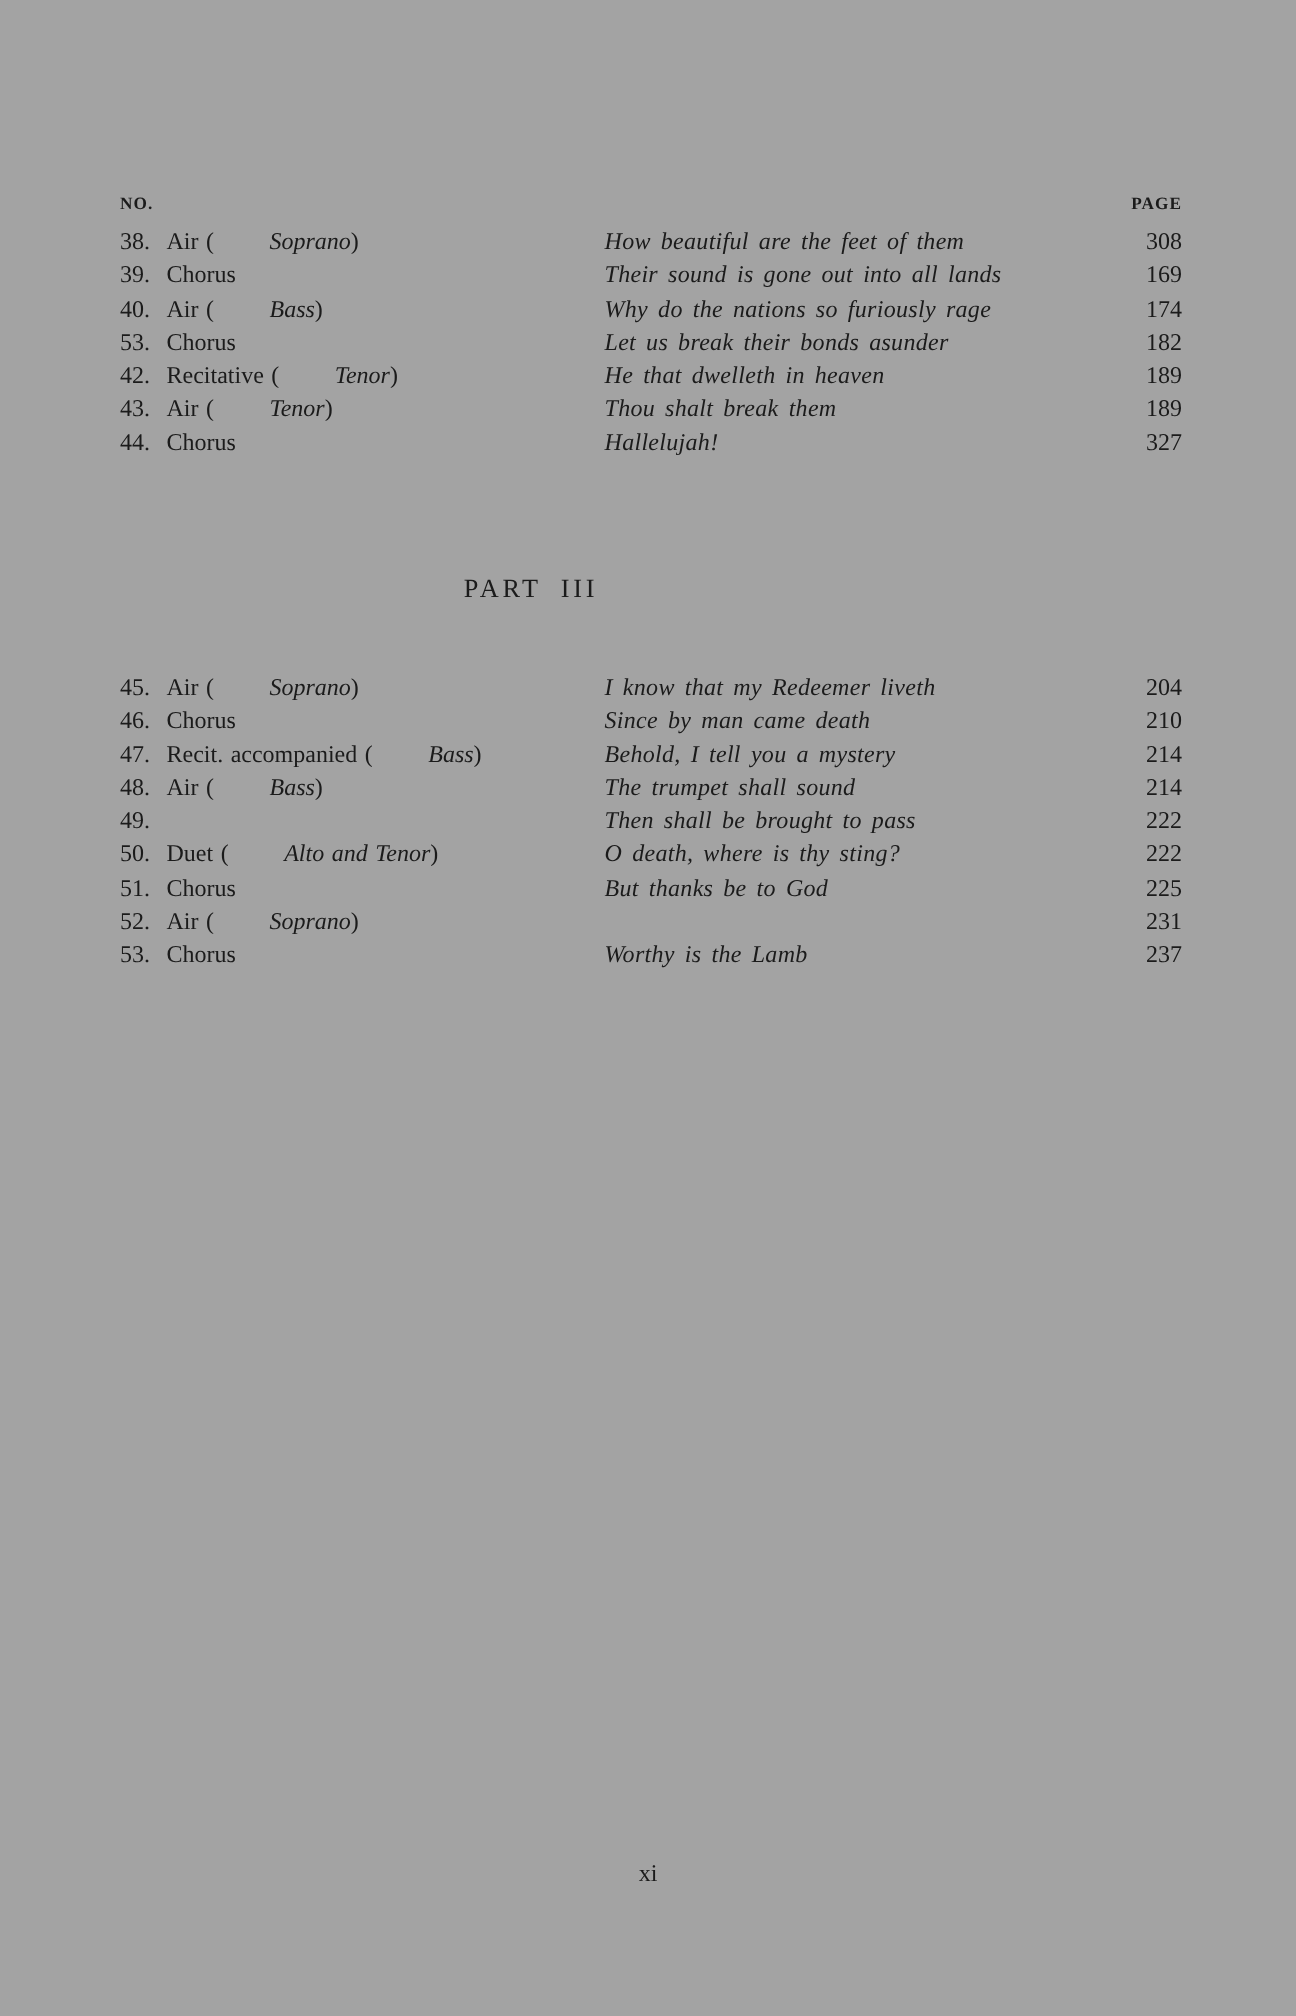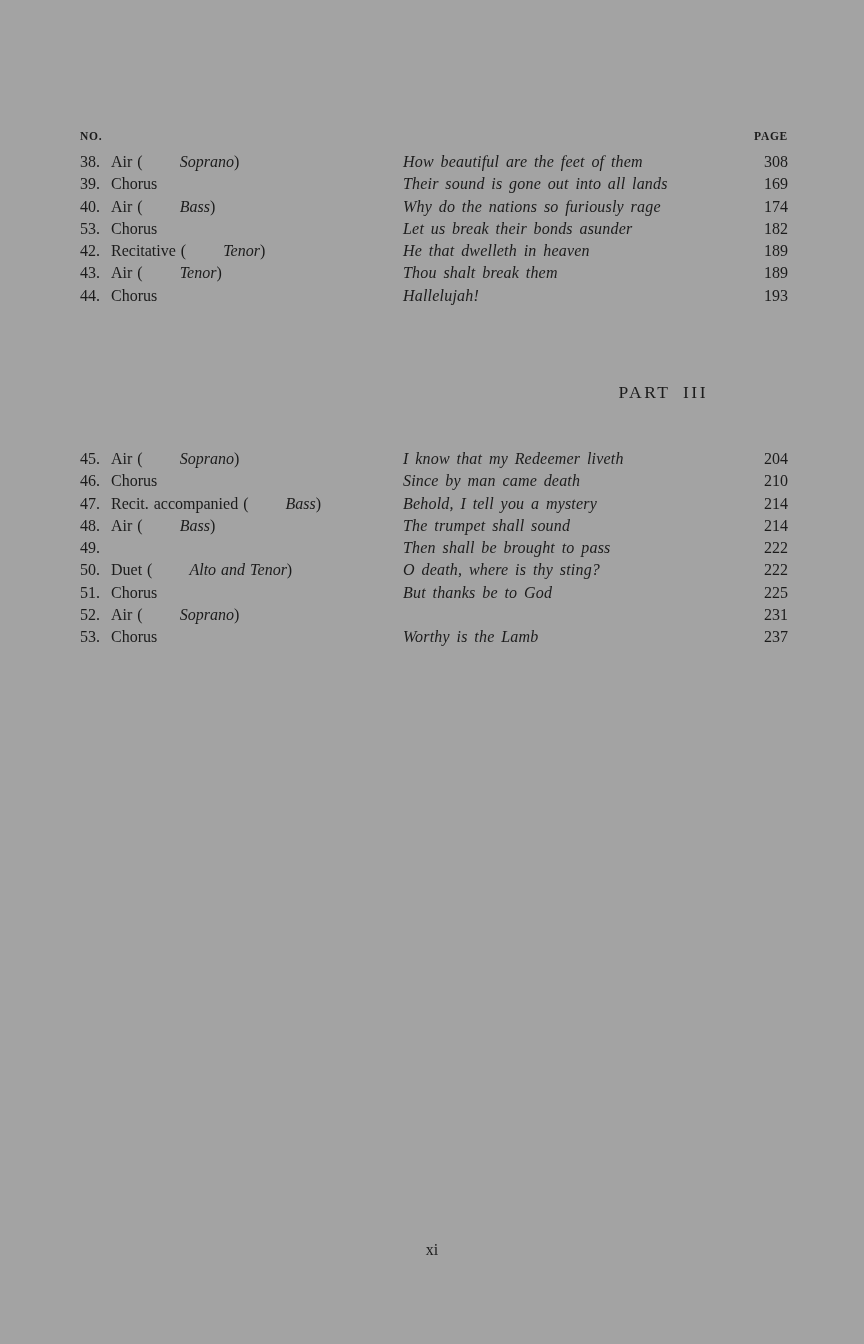--- a/index.html
+++ b/index.html
@@ -69,21 +69,21 @@
     right: 0;
     width: 50px;
     text-align: right;
   }
   .it { font-style: italic; margin-left: 37px; }
   .part-heading {
     position: absolute;
     top: 382px;
     left: 0;
     width: 708px;
-    text-align: right;
+    text-align: center;
     font-size: 17.5px;
     letter-spacing: 2.5px;
     word-spacing: 6px;
     line-height: 20px;
   }
   .folio {
     position: absolute;
     top: 1241px;
     left: 0;
     width: 864px;
@@ -136,21 +136,21 @@
       <div class="toc-row">
         <span class="col-num">43.</span>
         <span class="col-desc"><span>Air (</span><span class="it">Tenor</span><span>)</span></span>
         <span class="col-title">Thou shalt break them</span>
         <span class="col-page">189</span>
       </div>
       <div class="toc-row">
         <span class="col-num">44.</span>
         <span class="col-desc"><span>Chorus</span></span>
         <span class="col-title">Hallelujah!</span>
-        <span class="col-page">193</span>
+        <span class="col-page">327</span>
       </div>
     </div>
 
   <div class="part-heading">PART III</div>
 
   <div id="section-2" class="toc-section">
       <div class="toc-row">
         <span class="col-num">45.</span>
         <span class="col-desc"><span>Air (</span><span class="it">Soprano</span><span>)</span></span>
         <span class="col-title">I know that my Redeemer liveth</span>

